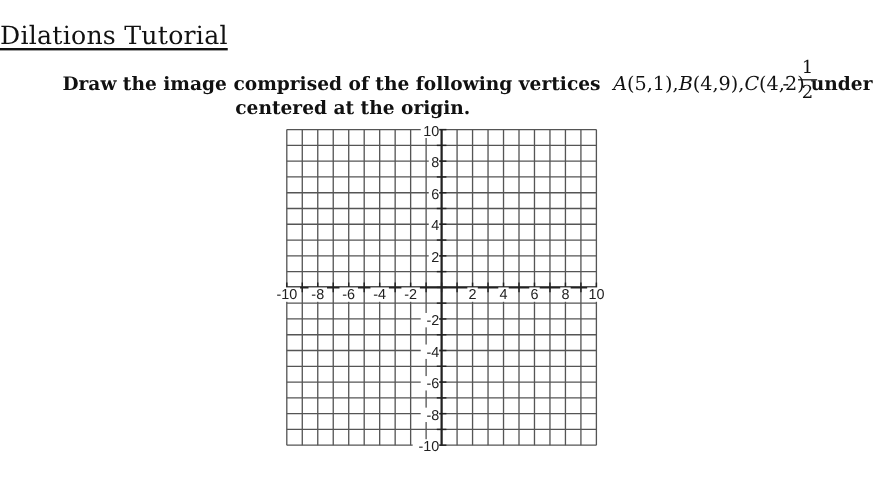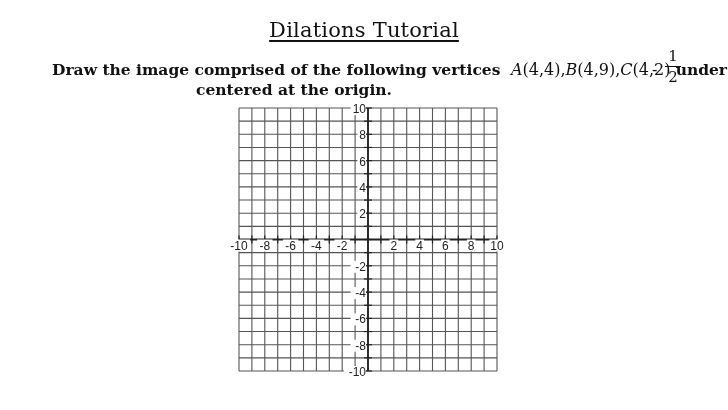--- a/index.html
+++ b/index.html
@@ -1,38 +1,38 @@
 <!DOCTYPE html>
 <html><head>
 <meta charset="utf-8">
 <style>
   html, body { margin:0; padding:0; background:#ffffff; }
   body { width:728px; height:410px; position:relative; overflow:hidden; font-family:"DejaVu Serif", serif; color:#111; }
-  .title { position:absolute; left:0; width:728px; top:18px; text-align:center; font-size:21px; text-decoration:underline; text-underline-offset:3px; letter-spacing:0.2px; }
+  .title { position:absolute; left:0; width:728px; top:18px; font-size:21px; text-decoration:underline; text-underline-offset:3px; letter-spacing:0.2px; }
   .line1 { position:absolute; left:52px; top:60px; font-size:15.5px; white-space:nowrap; font-weight:bold; }
   .line1 .math { font-family:"DejaVu Serif", serif; font-weight:normal; font-size:16px; }
   .line1 .math i { font-style:italic; }
   .frac { position:absolute; left:665px; top:48px; font-size:15px; font-weight:normal; text-align:center; width:16px; }
   .frac .num { display:block; line-height:16px; }
   .frac .bar { display:block; border-top:1px solid #111; margin:2px 0; }
   .frac .den { display:block; line-height:16px; }
   .neg { position:absolute; left:652px; top:60px; font-size:16px; }
   .line2 { position:absolute; left:0; width:580px; top:80px; text-align:center; font-size:15.5px; font-weight:bold; padding-left:8px; box-sizing:border-box; }
   svg { position:absolute; left:0; top:0; }
   .tick { font-family:"Liberation Sans", sans-serif; font-size:12px; fill:#222; }
 </style>
 </head>
 <body>
 
 <div class="title">Dilations Tutorial</div>
 
 <div class="line1">
   <span>Draw the image comprised of the following vertices</span>
   <span class="math">
-    &nbsp;<i>A</i><span>(4,4)</span>,<i>B</i><span>(4,9)</span>,<i>C</i><span>(4,2)</span>
+    &nbsp;<i>A</i><span>(5,1)</span>,<i>B</i><span>(4,9)</span>,<i>C</i><span>(4,2)</span>
   </span>
   <span>under a dilation of</span>
 </div>
 <span class="neg">-</span>
 <div class="frac">
   <span class="num">1</span>
   <span class="bar"></span>
   <span class="den">2</span>
 </div>
 <div class="line2">centered at the origin.</div>

